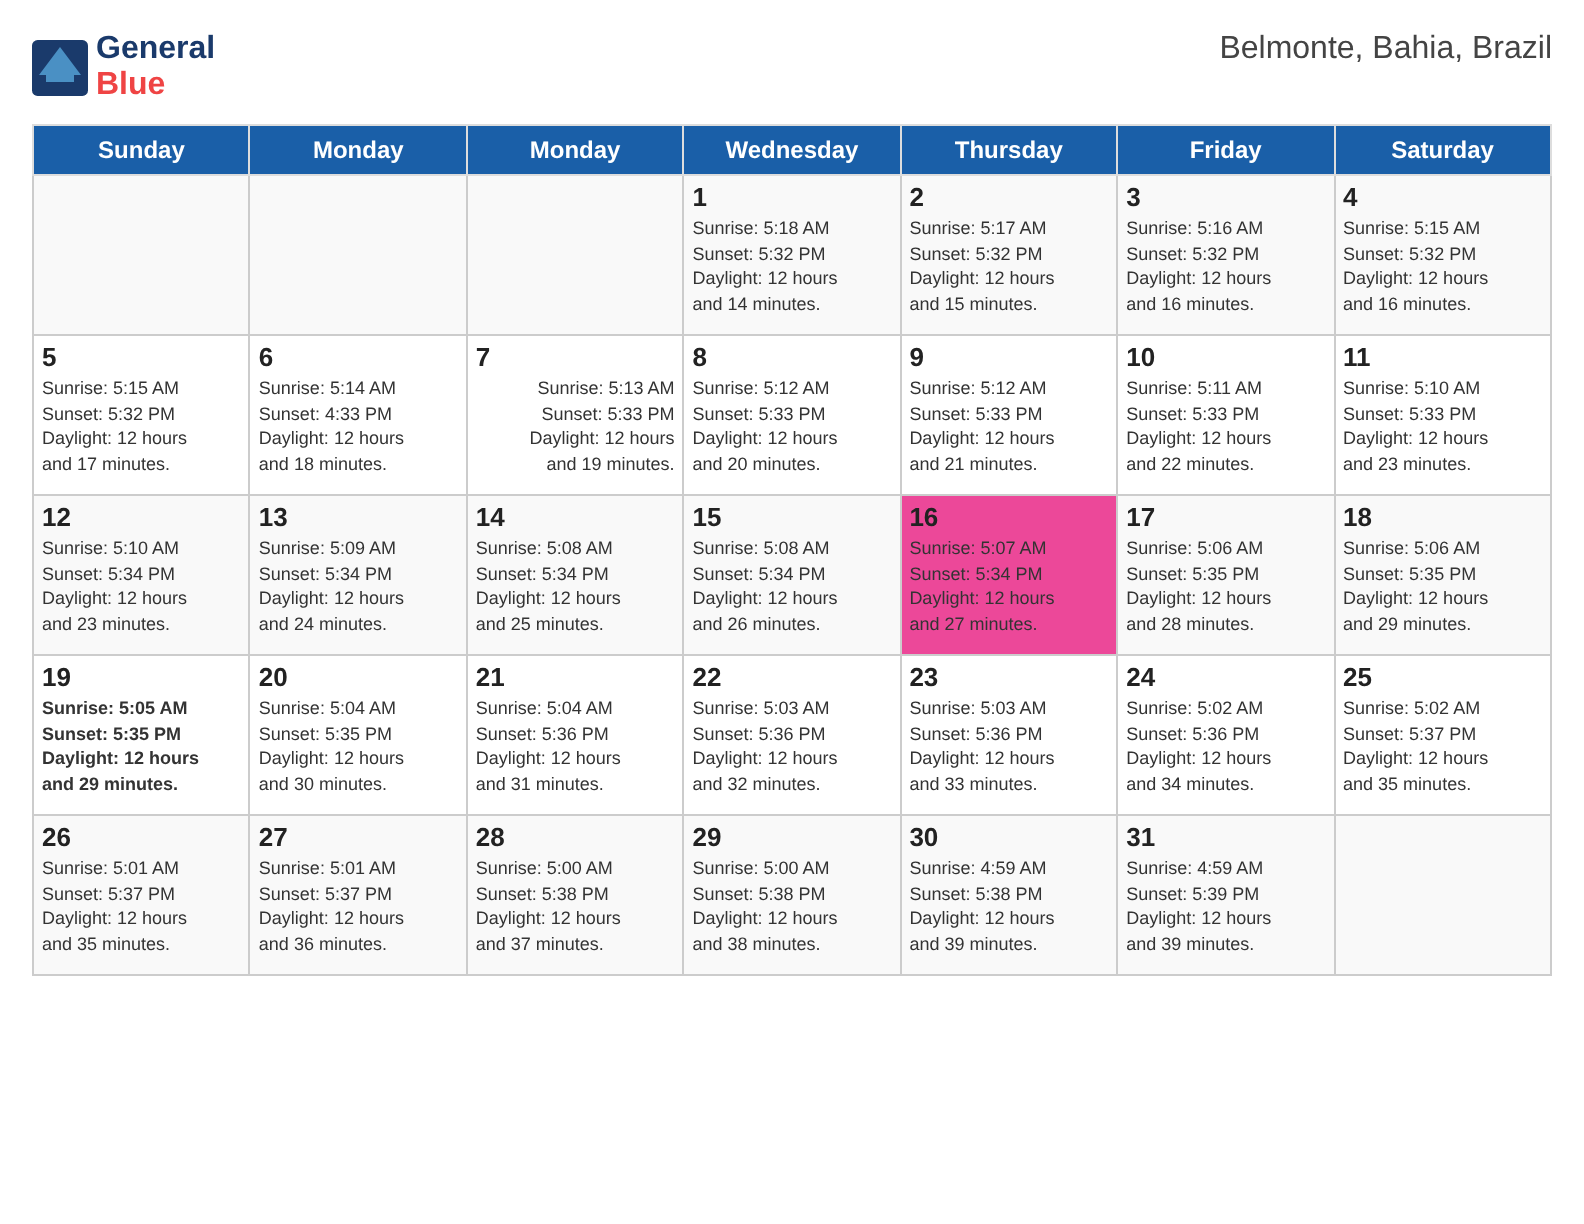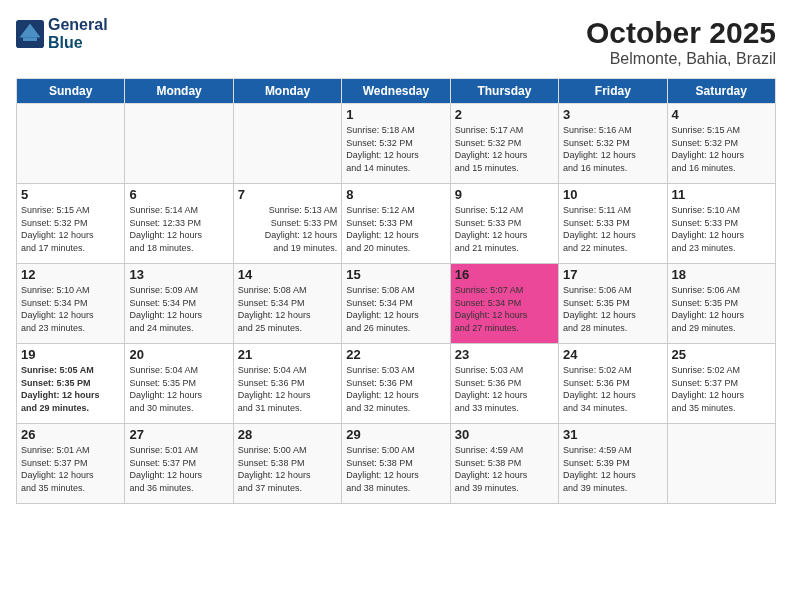--- a/index.html
+++ b/index.html
@@ -88,25 +88,24 @@
 <div class="container">
   <div class="header">
     <div class="logo">
       <svg class="logo-icon" viewBox="0 0 40 40">
         <rect x="0" y="0" width="40" height="40" rx="4" fill="#1a3a6b"></rect>
         <polygon points="20,5 35,25 5,25" fill="#4a90c4"></polygon>
         <rect x="10" y="25" width="20" height="5" fill="#4a90c4"></rect>
       </svg>
       <div>
         <div style="font-size:16px;font-weight:bold;color:#1a3a6b;">General</div>
-        <div style="font-size:16px;font-weight:bold;color:#0c4a6e;">Blue</div>
+        <div style="font-size:16px;font-weight:bold;color:#ef4444;">Blue</div>
       </div>
     </div>
     <div class="title-block">
-      <div class="month-title">October 2025</div>
       <div class="location-title">Belmonte, Bahia, Brazil</div>
     </div>
   </div>
 
   <table class="calendar">
     <thead>
       <tr>
       <th>Sunday</th>
           <th>Monday</th>
           <th>Monday</th>
@@ -154,21 +153,21 @@
           <td>
             <div class="day-number">5</div>
             <div class="day-info" style="white-space: pre-line;">Sunrise: 5:15 AM
 Sunset: 5:32 PM
 Daylight: 12 hours
 and 17 minutes.</div>
           </td>
           <td>
             <div class="day-number">6</div>
             <div class="day-info" style="white-space: pre-line;">Sunrise: 5:14 AM
-Sunset: 12:33 PM
+Sunset: 4:33 PM
 Daylight: 12 hours
 and 18 minutes.</div>
           </td>
           <td>
             <div class="day-number">7</div>
             <div class="day-info" style="white-space: pre-line; text-align: right;">Sunrise: 5:13 AM
 Sunset: 5:33 PM
 Daylight: 12 hours
 and 19 minutes.</div>
           </td>

